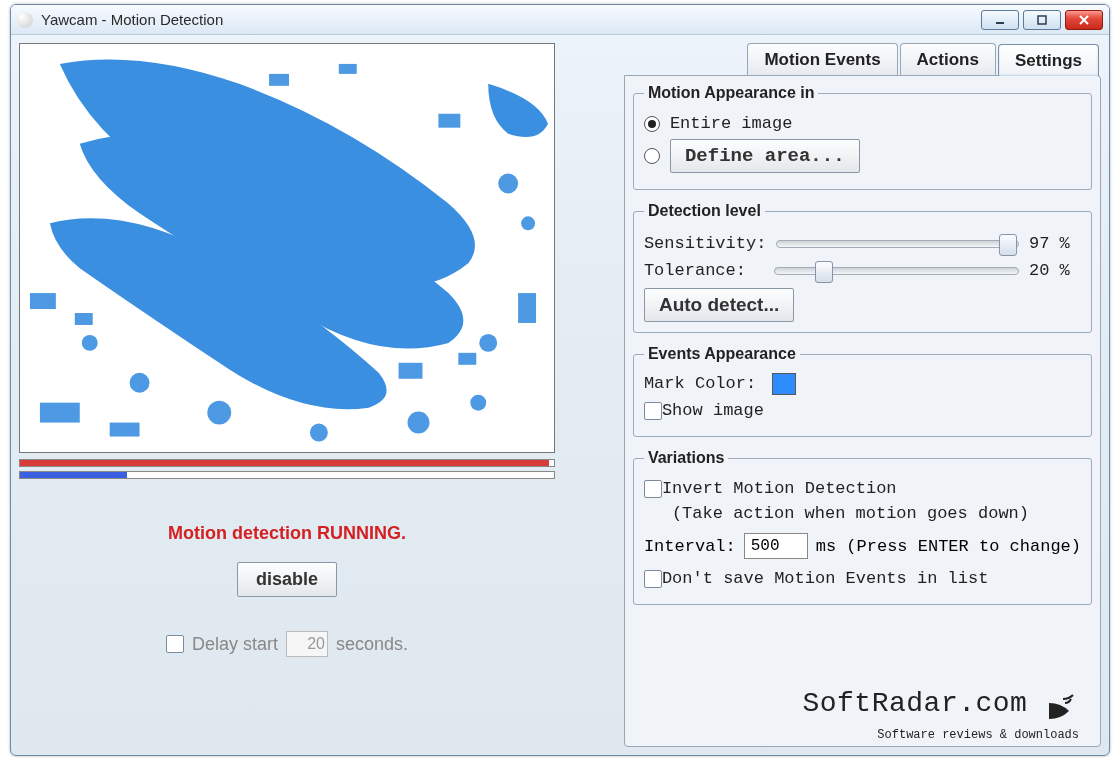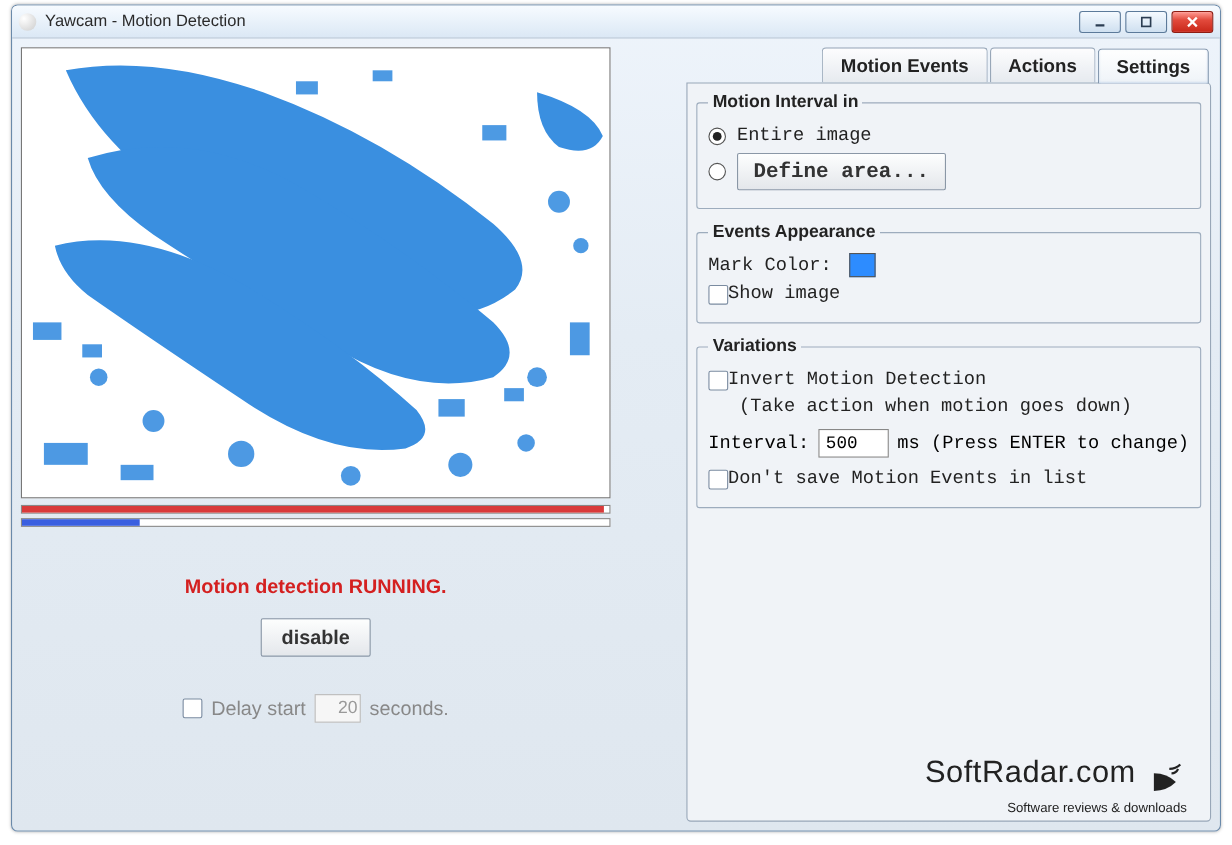--- a/index.html
+++ b/index.html
@@ -132,20 +132,21 @@
   .slider-val{min-width:52px;text-align:left;}
   .mono{font-family:"Courier New",monospace;font-size:17px;color:#222;}
   .color-swatch{display:inline-block;width:24px;height:22px;background:#2d8cff;border:1px solid #555;vertical-align:middle;margin-left:6px;}
   .check-row{display:flex;align-items:center;gap:0;margin:6px 0;}
   .txt-input{width:64px;height:26px;border:1px solid #888;background:#fff;font-family:"Courier New",monospace;font-size:16px;text-align:left;padding:0 6px;}
   .interval-row{display:flex;align-items:center;gap:8px;margin:10px 0;font-family:"Courier New",monospace;font-size:17px;}
 
   .watermark{
     position:absolute;right:30px;bottom:12px;text-align:right;color:#222;
     pointer-events:none;
+    font-family:Liberation Mono, monospace;
   }
   .watermark .big{font-size:28px;font-weight:300;letter-spacing:.5px;}
   .watermark .small{font-size:12px;}
   .watermark .dish{display:inline-block;width:36px;height:36px;vertical-align:middle;margin-left:6px;}
 </style>
 </head>
 <body>
 
 <div class="window">
 
@@ -233,31 +234,51 @@
 
     <div class="right-panel">
       <div class="tabs">
         <div class="tab">Motion Events</div>
         <div class="tab">Actions</div>
         <div class="tab active">Settings</div>
       </div>
       <div class="tab-body">
 
         <fieldset>
-          <legend>Motion Interval in</legend>
+          <legend>Motion Appearance in</legend>
           <div class="radio-row">
             <span class="radio checked"></span>
             <span class="mono">Entire image</span>
           </div>
           <div class="radio-row">
             <span class="radio"></span>
             <span class="btn small">Define area...</span>
           </div>
         </fieldset>
 
+        <fieldset>
+          <legend>Detection level</legend>
+          <div class="slider-row">
+            <span class="mono" style="min-width:120px">Sensitivity:</span>
+            <div class="slider-track">
+              <div class="slider-thumb" style="left:96%"></div>
+            </div>
+            <span class="mono slider-val">97 %</span>
+          </div>
+          <div class="slider-row">
+            <span class="mono" style="min-width:120px">Tolerance:</span>
+            <div class="slider-track">
+              <div class="slider-thumb" style="left:20%"></div>
+            </div>
+            <span class="mono slider-val">20 %</span>
+          </div>
+          <div style="margin-top:6px">
+            <span class="btn small">Auto detect...</span>
+          </div>
+        </fieldset>
 
         <fieldset>
           <legend>Events Appearance</legend>
           <div class="mono" style="margin:4px 0">
             <span>Mark Color:</span>
             <span class="color-swatch"></span>
           </div>
           <div class="check-row mono">
             <span class="cb"></span>
             <span>Show image</span>

